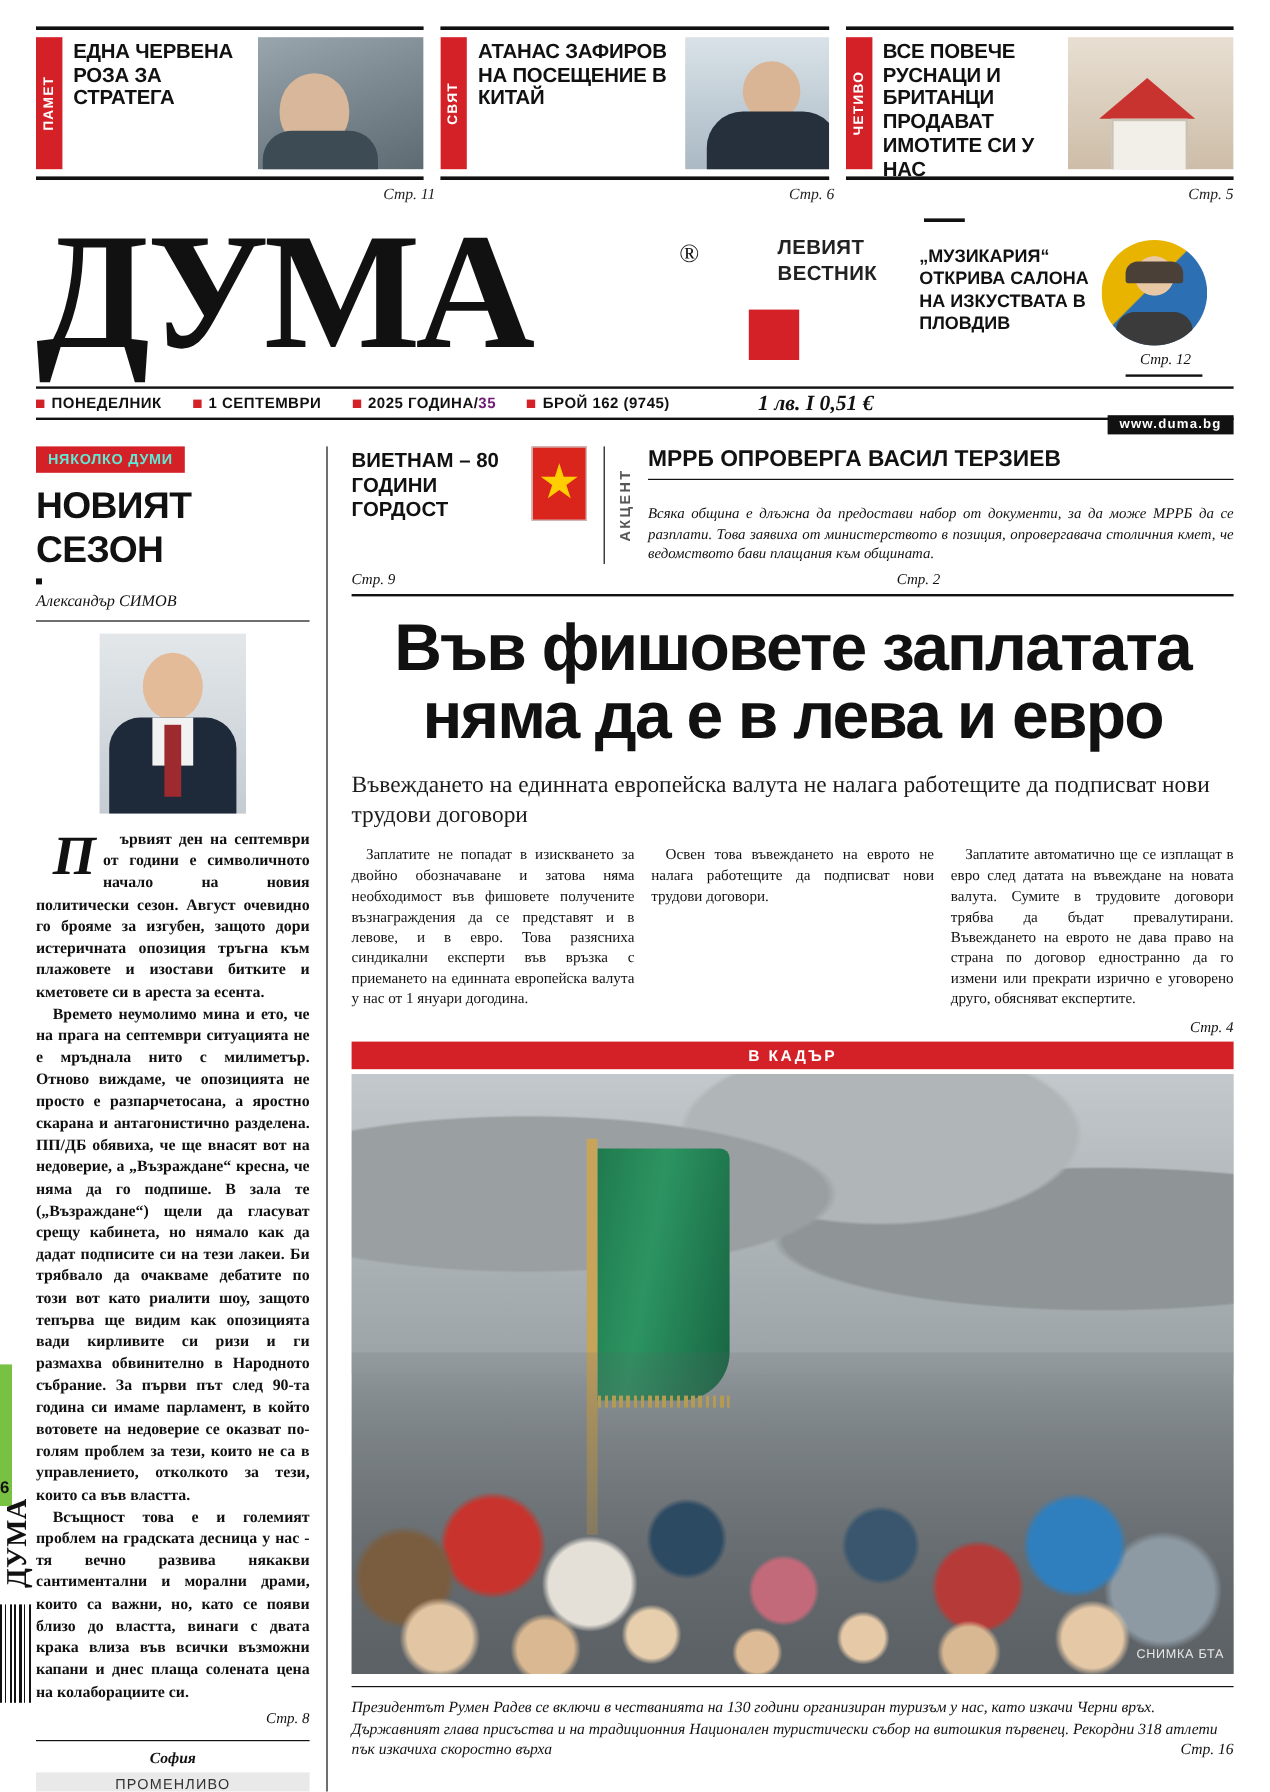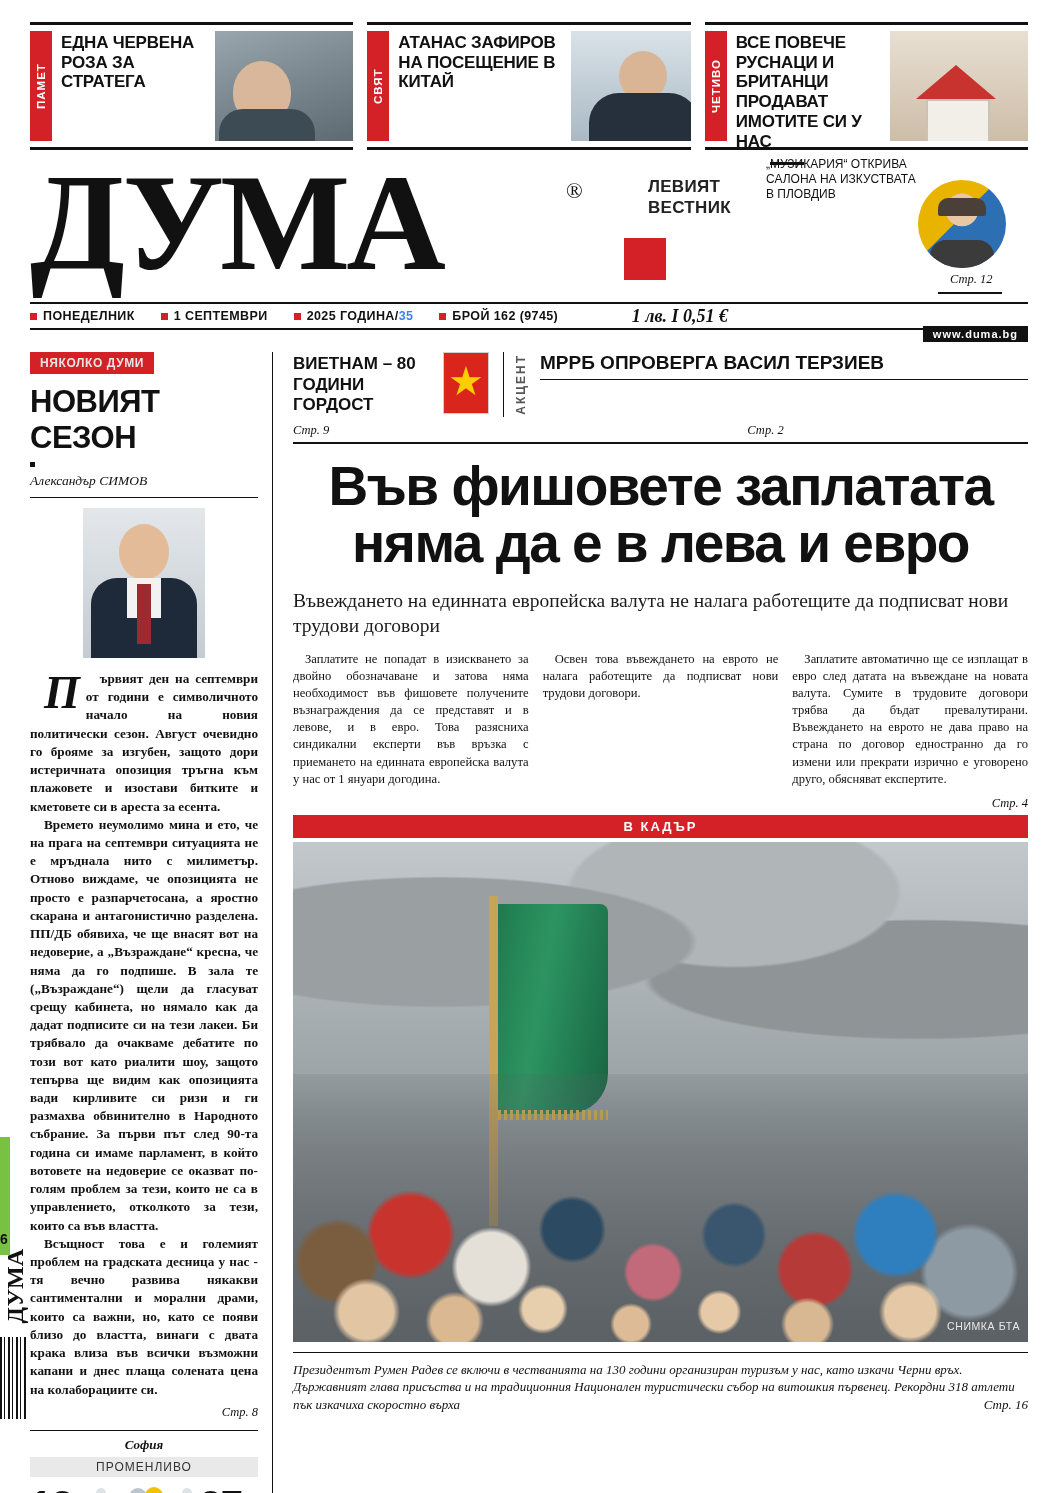--- a/index.html
+++ b/index.html
@@ -112,23 +112,23 @@
   }
   .levi {
     position:absolute; left:618px; top:24px;
     font-family:"Liberation Sans", sans-serif;
     font-size:17px; font-weight:bold;
     line-height:1.25;
     letter-spacing:0.3px;
     color:#222;
   }
   .muz {
-    position:absolute; left:736px; top:5px; width:160px;
+    position:absolute; left:736px; top:33px; width:160px;
     font-family:"Liberation Sans", sans-serif;
-    font-weight:normal; font-size:12px; line-height:1.25;
+    font-weight:bold; font-size:15px; line-height:1.25;
   }
   .muz-line { position:absolute; left:740px; top:10px; width:34px; height:3px; background:#111; }
   .muz-photo {
     position:absolute; left:888px; top:28px; width:88px; height:88px;
     border-radius:50%;
     background:
       radial-gradient(circle at 50% 34%, #e8c7a5 0 22%, transparent 23%),
       linear-gradient(135deg,#e8b400 0%,#e8b400 45%,#2c6fb3 46%,#2c6fb3 100%);
     overflow:hidden;
   }
@@ -144,34 +144,34 @@
     font-family:"Liberation Sans", sans-serif;
     font-size:12.5px; font-weight:bold; letter-spacing:0.4px;
     position:relative;
   }
   .infobar .sq { width:7px; height:7px; background:#d42027; display:inline-block; margin-right:6px; }
   .infobar .item { margin-right:26px; display:flex; align-items:center; }
   .infobar .price {
     position:absolute; right:300px; font-family:"Liberation Serif",serif;
     font-style:italic; font-size:18px; font-weight:bold; letter-spacing:0;
   }
-  .infobar .gray35 { color:#3b82f6; }
+  .infobar .gray35 { color:#701a75; }
   .website {
     position:absolute; right:0; bottom:-14px;
     background:#111; color:#fff; font-family:"Liberation Sans",sans-serif;
     font-size:11px; font-weight:bold; padding:2px 10px; letter-spacing:1px;
   }
 
   
   .content { position:relative; margin:22px 30px 0 30px; display:flex; }
   .col-left { width:228px; flex:none; }
   .col-right { flex:1; padding-left:20px; border-left:1px solid #111; margin-left:14px; }
 
   .kicker {
-    background:#d42027; color:#e5e5e5;
+    background:#d42027; color:#5eead4;
     font-family:"Liberation Sans", sans-serif; font-weight:bold;
     font-size:12px; letter-spacing:0.6px; padding:4px 10px; display:inline-block;
   }
   .lead-title {
     font-family:"Liberation Sans", sans-serif; font-weight:bold;
     font-size:31px; letter-spacing:-0.5px; margin:10px 0 4px 0;
   }
   .lead-dot { width:5px; height:5px; background:#111; margin:6px 0 6px 0; }
   .author { font-style:italic; font-size:13.5px; margin-bottom:8px; }
   .rule-full { border-top:1px solid #111; margin:6px 0 10px 0; }
@@ -332,20 +332,25 @@
       <div class="teaser-photo ph2"></div>
     </div>
 
     <div class="teaser">
       <div class="teaser-tag">ЧЕТИВО</div>
       <div class="teaser-text">ВСЕ ПОВЕЧЕ РУСНАЦИ И БРИТАНЦИ ПРОДАВАТ ИМОТИТЕ СИ У НАС</div>
       <div class="teaser-photo wide ph3"></div>
     </div>
   </div>
 
+  <div class="strp-pages">
+    <span>Стр. 11</span>
+    <span>Стр. 6</span>
+    <span>Стр. 5</span>
+  </div>
 
   <div class="masthead">
     <div class="logo">ДУМА</div>
     <div class="logo-reg">®</div>
     <div class="logo-square"></div>
     <div class="levi">
       <div>ЛЕВИЯТ</div>
       <div>ВЕСТНИК</div>
     </div>
     <div class="muz-line"></div>
@@ -426,20 +431,21 @@
           <div class="vn-text">ВИЕТНАМ – 80 ГОДИНИ ГОРДОСТ</div>
           <div class="vn-flag">
               <span class="vn-star">★</span>
             </div>
         </div>
 
         <div class="akcent-wrap">
           <div class="akcent-tag">АКЦЕНТ</div>
           <div class="akcent-body">
             <div class="akcent-title">МРРБ ОПРОВЕРГА ВАСИЛ ТЕРЗИЕВ</div>
+            <div class="akcent-text">Всяка община е длъжна да предостави набор от документи, за да може МРРБ да се разплати. Това заявиха от министерството в позиция, опровергавача столичния кмет, че ведомството бави плащания към общината.</div>
           </div>
         </div>
       </div>
 
       <div class="row-pages">
         <span class="a">Стр. 9</span>
         <span class="b">Стр. 2</span>
       </div>
 
       <div class="main-rule"></div>

